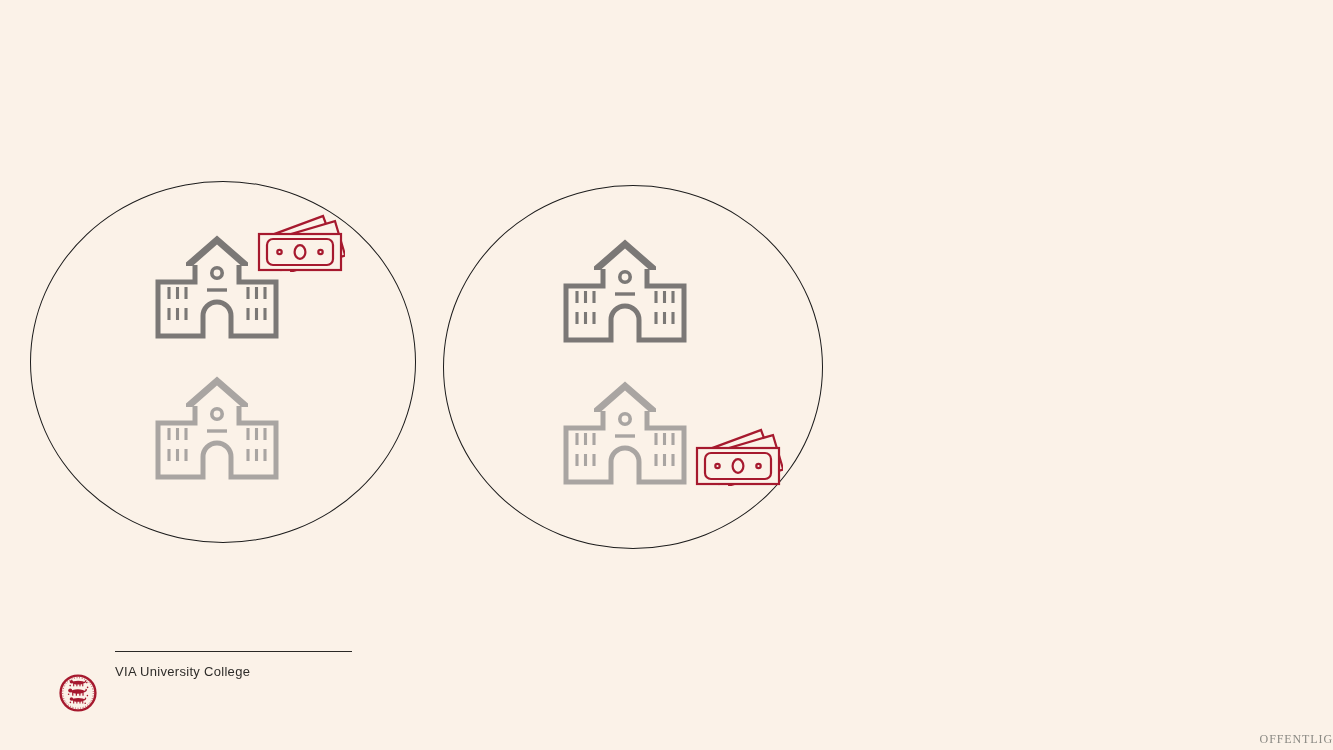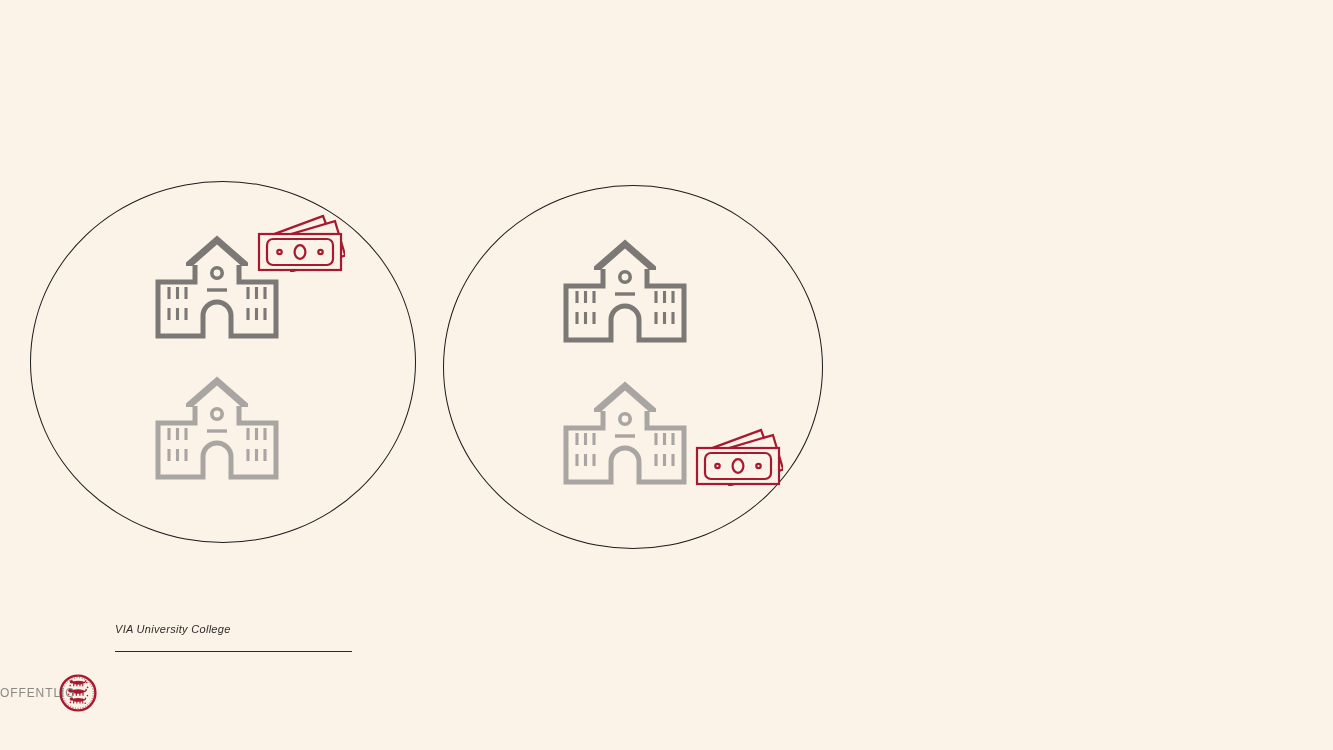--- a/index.html
+++ b/index.html
@@ -38,30 +38,30 @@
   .b2{left:155px;top:373px;}
   .b3{left:563px;top:236px;}
   .b4{left:563px;top:378px;}
   .note-body{fill:var(--background);}
   .note-back{fill:var(--background);}
   .footer-rule{
     position:absolute;left:115px;top:651px;width:237px;height:1px;
     background:var(--divider);
   }
   .org-name{
-    position:absolute;left:115px;top:623px;
-    font-size:11px;letter-spacing:0.3px;font-weight:500;
+    position:absolute;left:115px;top:664px;
+    font-size:13px;letter-spacing:0.3px;font-weight:500;
     color:var(--org-text);
-    font-style:italic;
   }
   .seal{position:absolute;left:58px;top:673px;width:40px;height:40px;color:var(--money-red);}
   .classification{
-    position:absolute;left:0;top:686px;width:100%;
-    text-align:left;font-size:12px;letter-spacing:0.9px;
+    position:absolute;left:0;top:732px;width:100%;
+    text-align:right;font-size:12px;letter-spacing:0.9px;
     color:var(--classification-text);
+    font-family:Liberation Serif, serif;
   }
   .defs-holder{position:absolute;width:0;height:0;overflow:hidden;}
 </style>
 </head>
 <body>
 
 <div class="slide">
 
   <svg class="defs-holder" aria-hidden="true">
     <defs>

